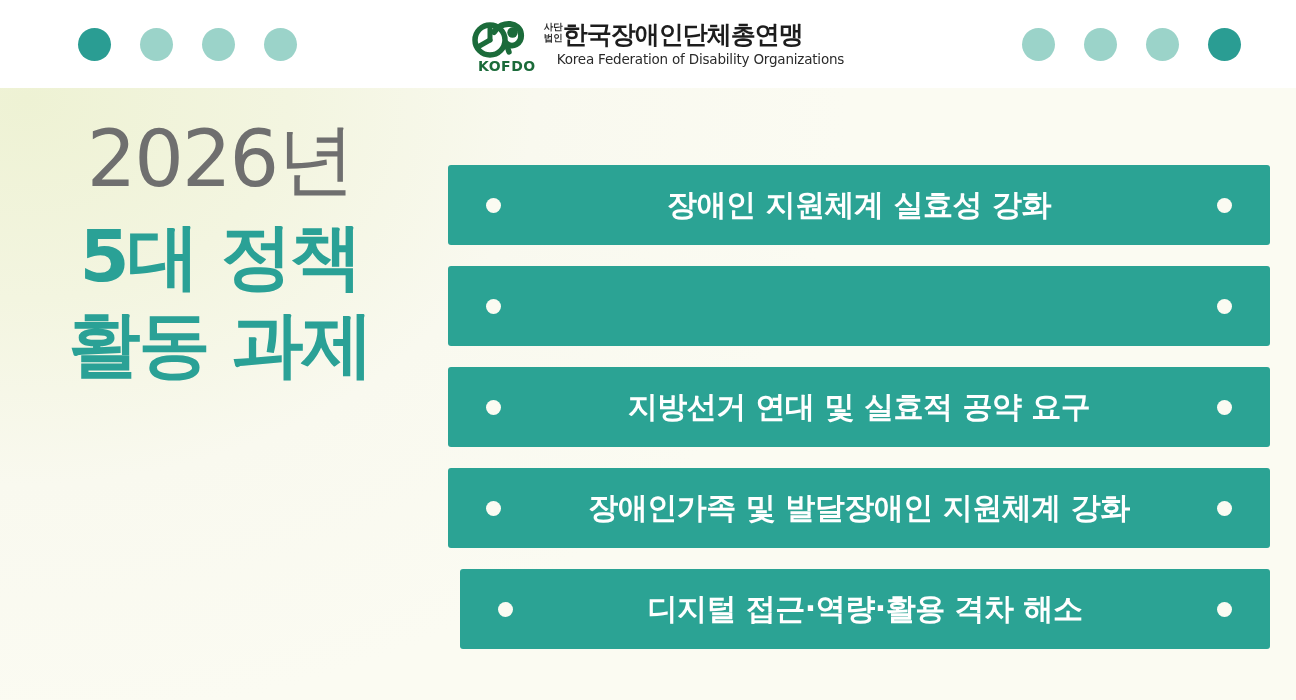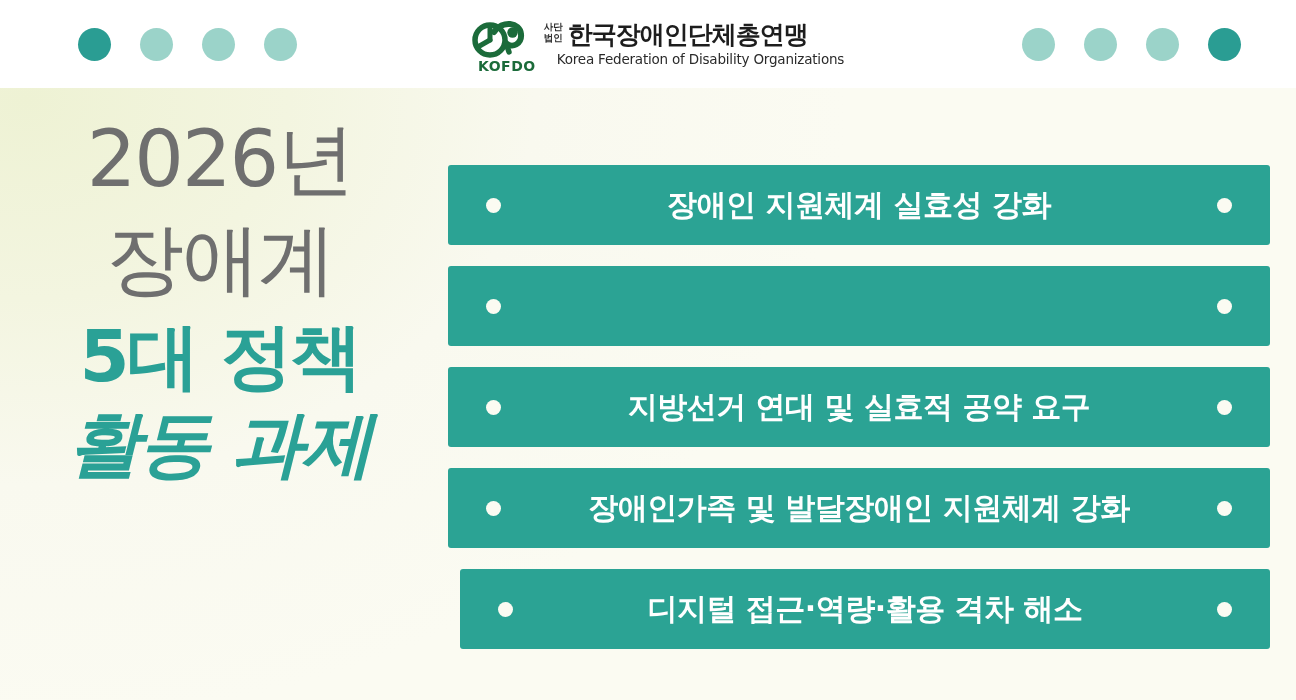--- a/index.html
+++ b/index.html
@@ -80,21 +80,20 @@
   }
 
   .logo-text {
     display: flex;
     flex-direction: column;
     justify-content: center;
   }
   .logo-text-row1 {
     display: flex;
     align-items: flex-end;
-    gap: 5px;
     text-align: right;
   }
   .logo-corp {
     display: flex;
     flex-direction: column;
     font-size: 9.5px;
     line-height: 1.18;
     color: #2a2a2a;
     font-weight: bold;
     padding-bottom: 4px;
@@ -149,21 +148,21 @@
     letter-spacing: -2px;
     margin-bottom: 22px;
   }
   .hl-teal {
     font-size: 72px;
     color: #2aa196;
     font-weight: bold;
     letter-spacing: -2px;
     margin-bottom: 16px;
   }
-  .hl-teal.last { margin-bottom: 0; font-style: italic; }
+  .hl-teal.last { margin-bottom: 0; }
 
   
   .bars {
     position: absolute;
     left: 448px;
     top: 165px;
     width: 822px;
     display: flex;
     flex-direction: column;
     gap: 21px;
@@ -250,21 +249,20 @@
     <div class="dot-group right">
       <span class="dot" style="background: rgb(155, 211, 201);"></span>
       <span class="dot" style="background: rgb(155, 211, 201);"></span>
       <span class="dot" style="background: rgb(155, 211, 201);"></span>
       <span class="dot" style="background: rgb(42, 157, 147);"></span>
     </div>
   </div>
 
   <div class="headline">
     <div class="hl-line hl-gray" style="color: rgb(111, 111, 111);">2026년</div>
-    <div class="hl-line hl-gray" style="color: rgb(111, 111, 111);">장애계</div>
     <div class="hl-line hl-teal" style="color: rgb(42, 161, 150);">5대 정책</div>
     <div class="hl-line hl-teal last" style="color: rgb(42, 161, 150);">활동 과제</div>
   </div>
 
   <div class="bars">
     <div class="bar" style="background: rgb(43, 163, 148);">
       <span class="bar-dot l" style="background: rgb(251, 251, 242);"></span>
       <span class="bar-label">장애인 지원체계 실효성 강화</span>
       <span class="bar-dot r" style="background: rgb(251, 251, 242);"></span>
     </div>

